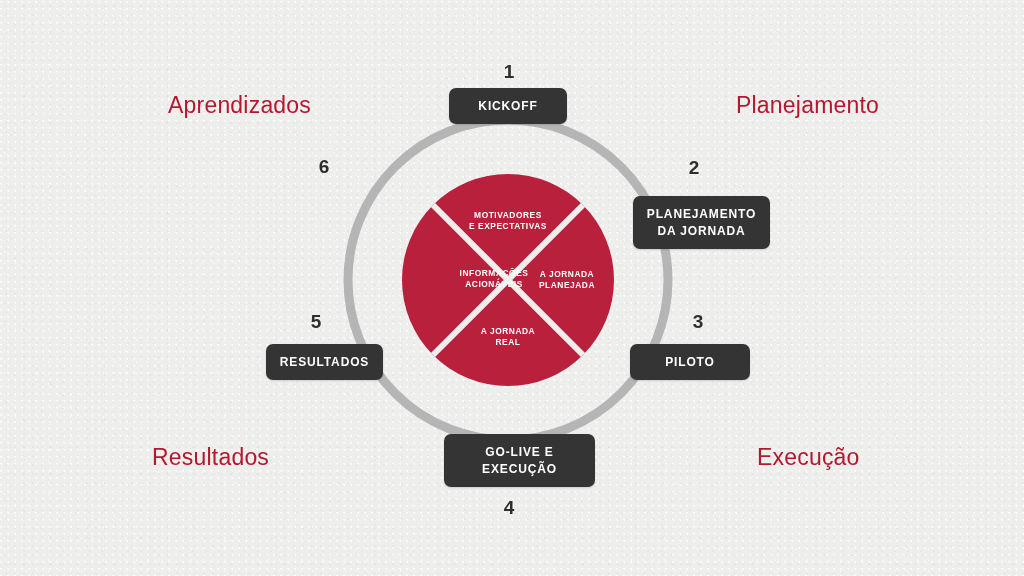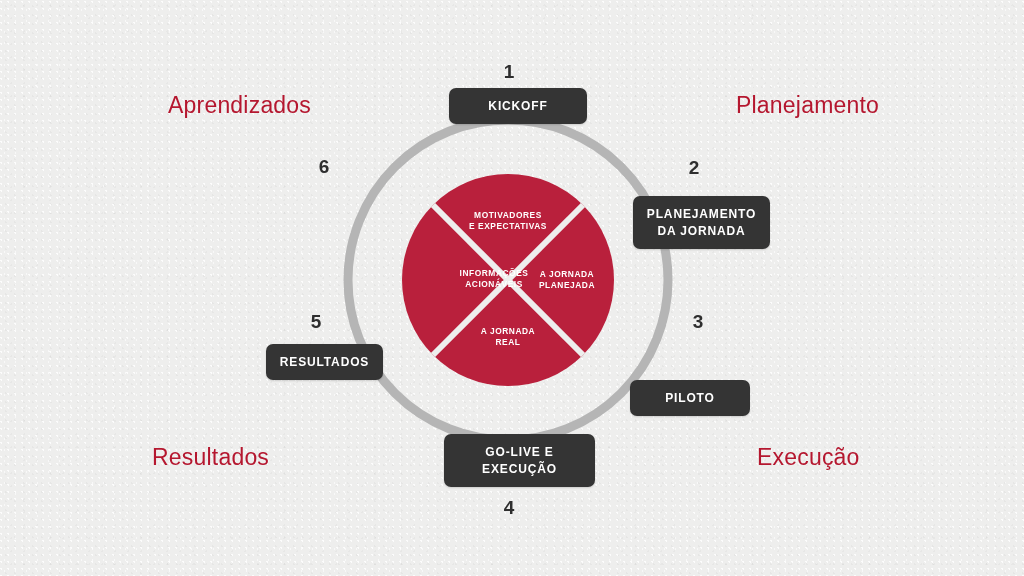--- a/index.html
+++ b/index.html
@@ -105,27 +105,27 @@
   .step-num {
     position: absolute;
     color: #2e2e2e;
     font-size: 19px;
     font-weight: bold;
     line-height: 1;
     transform: translate(-50%, 0);
   }
 
   
-  .box-1 { left: 449px; top: 88px;  width: 138px; height: 36px; }
+  .box-1 { left: 449px; top: 88px;  width: 118px; height: 36px; }
   .num-1 { left: 509px; top: 62px; }
 
   .box-2 { left: 633px; top: 196px; width: 137px; height: 53px; }
   .num-2 { left: 694px; top: 158px; }
 
-  .box-3 { left: 630px; top: 344px; width: 120px; height: 36px; margin-top: 36px; }
+  .box-3 { left: 630px; top: 344px; width: 120px; height: 36px; }
   .num-3 { left: 698px; top: 312px; }
 
   .box-4 { left: 444px; top: 434px; width: 151px; height: 53px; }
   .num-4 { left: 509px; top: 498px; }
 
   .box-5 { left: 266px; top: 344px; width: 117px; height: 36px; }
   .num-5 { left: 316px; top: 312px; }
 
   .box-6 { left: 271px; top: 187px; width: 107px; height: 35px; }
   .num-6 { left: 324px; top: 157px; }

